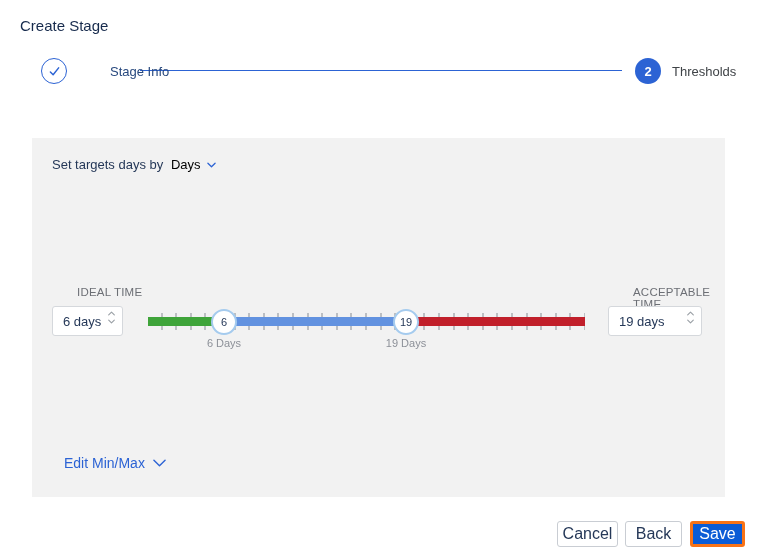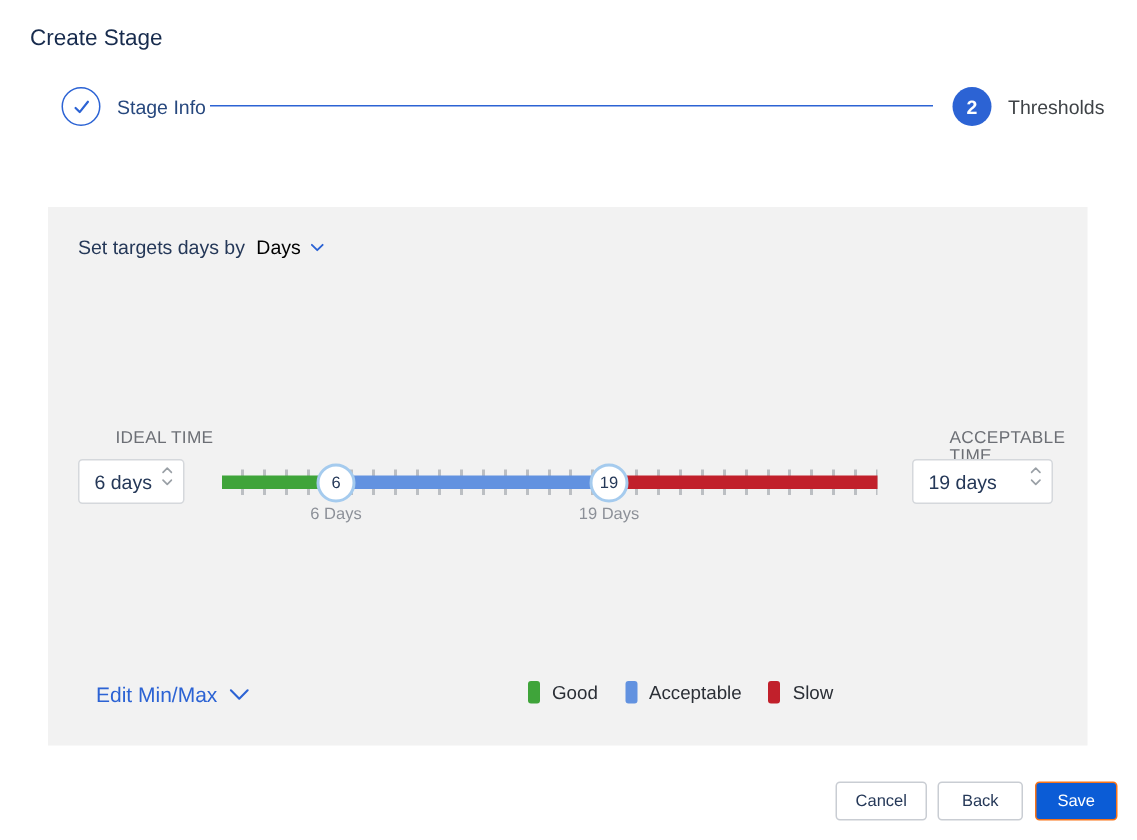--- a/index.html
+++ b/index.html
@@ -5,21 +5,21 @@
   html,body{margin:0;padding:0;background:#fff;}
   .app{
     position:relative;width:758px;height:560px;background:#ffffff;
     font-family:"Liberation Sans",sans-serif;color:#253858;overflow:hidden;
   }
   .page-title{position:absolute;left:20px;top:17px;font-size:15px;font-weight:normal;color:#172b4d;}
 
   
   .stepper{position:absolute;left:0;top:58px;width:758px;height:26px;}
   .step{position:absolute;display:flex;align-items:center;cursor:pointer;}
-  .step-1{left:41px;top:0;}
+  .step-1{left:41px;top:0;gap:32px;}
   .step-2{left:635px;top:0;}
   .step-circle{width:26px;height:26px;border-radius:50%;box-sizing:border-box;
     display:flex;align-items:center;justify-content:center;flex:0 0 auto;}
   .step-circle.done{border:1.5px solid #2c63d4;background:#fff;}
   .step-circle.active{background:#2c63d4;color:#fff;font-size:13px;font-weight:bold;}
   .step-label{margin-left:11px;font-size:13px;}
   .step-label.s1{color:#27487e;}
   .step-label.s2{color:#3f4347;}
   .step-line{position:absolute;left:140px;top:12px;width:482px;height:0;border-top:1.5px solid #2c63d4;}
 
@@ -70,24 +70,24 @@
   .legend{position:absolute;left:320px;top:316px;display:flex;align-items:center;gap:18px;}
   .legend-item{display:flex;align-items:center;gap:8px;}
   .swatch{width:8px;height:15px;border-radius:2px;}
   .swatch.good{background:#3fa43a;}
   .swatch.acceptable{background:#6292e0;}
   .swatch.slow{background:#c1202b;}
   .legend-label{font-size:12.5px;color:#2b2f36;}
 
   
   .btn{position:absolute;top:521px;height:26px;box-sizing:border-box;border-radius:3px;
-    font-family:"Liberation Sans",sans-serif;font-size:11px;display:flex;
+    font-family:"Liberation Sans",sans-serif;font-size:16px;display:flex;
     align-items:center;justify-content:center;cursor:pointer;}
   .btn.secondary{background:#fff;border:1px solid #c9cdd3;color:#253858;}
-  .btn.primary{background:#0b5cd6;border:1px solid #f97316;color:#fff;}
+  .btn.primary{background:#0b5cd6;border:3px solid #f97316;color:#fff;}
   .btn-cancel{left:557px;width:61px;}
   .btn-back{left:625px;width:57px;}
   .btn-save{left:690px;width:55px;}
 </style>
 </head>
 <body>
 
 <div class="app">
 
   <div class="page-title">Create Stage</div>
@@ -158,34 +158,20 @@
       </span>
     </div>
 
     <div class="edit-minmax">
       <span>Edit Min/Max</span>
       <svg width="13" height="8" viewBox="0 0 14 8">
           <path d="M1 1l6 6 6-6" fill="none" stroke="#2c63d4" stroke-width="1.5" stroke-linecap="round" stroke-linejoin="round"></path>
         </svg>
     </div>
 
-    <div class="legend">
-      <div class="legend-item">
-        <span class="swatch good"></span>
-        <span class="legend-label">Good</span>
-      </div>
-      <div class="legend-item">
-        <span class="swatch acceptable"></span>
-        <span class="legend-label">Acceptable</span>
-      </div>
-      <div class="legend-item">
-        <span class="swatch slow"></span>
-        <span class="legend-label">Slow</span>
-      </div>
-    </div>
 
   </div>
 
   <div class="btn secondary btn-cancel">Cancel</div>
   <div class="btn secondary btn-back">Back</div>
   <div class="btn primary btn-save">Save</div>
 
 </div>
 
 </body></html>

